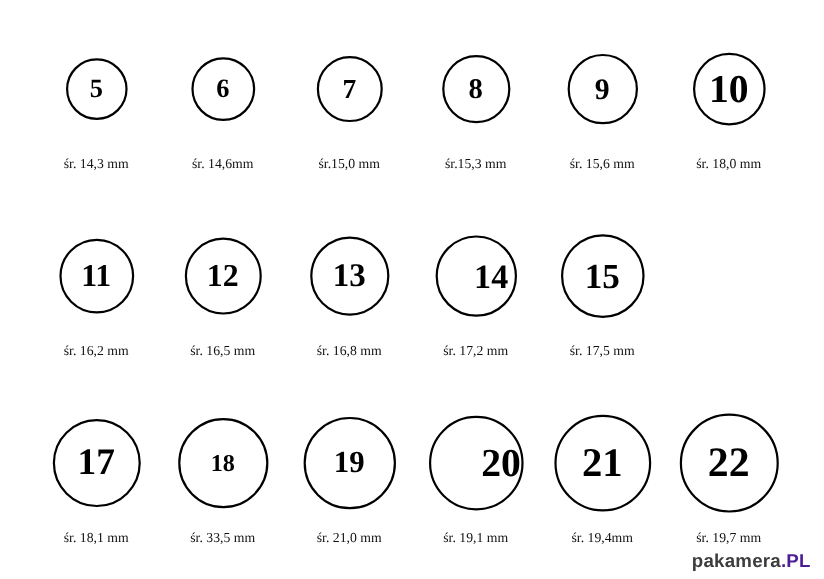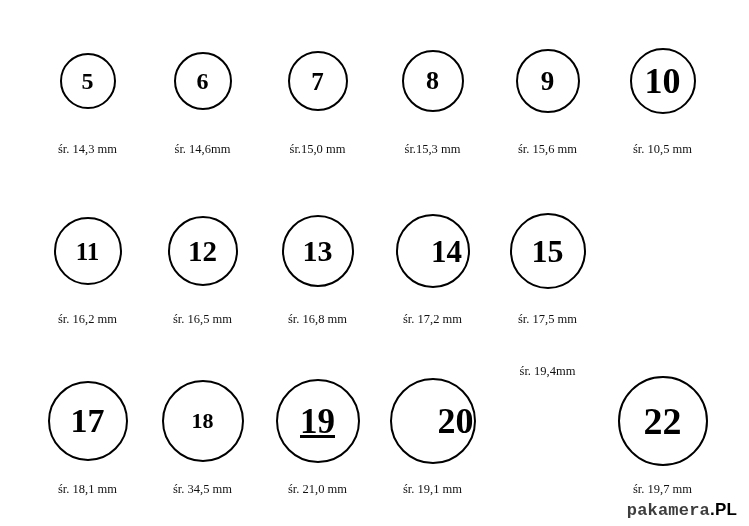--- a/index.html
+++ b/index.html
@@ -71,22 +71,22 @@
   }
   .watermark {
     position: absolute;
     right: 12px;
     bottom: 6px;
     font-family: "Liberation Sans", sans-serif;
     font-size: 17px;
     font-weight: bold;
     letter-spacing: 0.2px;
   }
-  .wm-dark { color: #3d3d3d; font-family: Liberation Mono, monospace; }
-  .wm-light { color: #000000; }
+  .wm-dark { color: #3d3d3d; }
+  .wm-light { color: #4c1d95; }
 </style>
 </head>
 <body>
 
 <div class="sheet">
   <div class="grid">
       <div class="row">
         <div class="cell">
           <div class="ring-wrap">
             <div class="ring" style="width: 56px; height: 56px;">
@@ -126,28 +126,28 @@
             </div>
           </div>
           <div class="diam">śr. 15,6 mm</div>
         </div>
         <div class="cell">
           <div class="ring-wrap">
             <div class="ring" style="width: 66px; height: 66px;">
               <span class="ring-label" style="font-size: 36px;">10</span>
             </div>
           </div>
-          <div class="diam">śr. 10,5 mm</div>
+          <div class="diam">śr. 18,0 mm</div>
         </div>
       </div>
       <div class="row">
         <div class="cell">
           <div class="ring-wrap">
             <div class="ring" style="width: 68px; height: 68px;">
-              <span class="ring-label" style="font-size: 25px; text-align: right;">11</span>
+              <span class="ring-label" style="font-size: 29px; text-align: right;">11</span>
             </div>
           </div>
           <div class="diam">śr. 16,2 mm</div>
         </div>
         <div class="cell">
           <div class="ring-wrap">
             <div class="ring" style="width: 70px; height: 70px;">
               <span class="ring-label" style="font-size: 29px;">12</span>
             </div>
           </div>
@@ -186,39 +186,44 @@
             </div>
           </div>
           <div class="diam">śr. 18,1 mm</div>
         </div>
         <div class="cell">
           <div class="ring-wrap">
             <div class="ring" style="width: 82px; height: 82px;">
               <span class="ring-label" style="font-size: 22px;">18</span>
             </div>
           </div>
-          <div class="diam">śr. 34,5 mm</div>
+          <div class="diam">śr. 33,5 mm</div>
         </div>
         <div class="cell">
           <div class="ring-wrap">
             <div class="ring" style="width: 84px; height: 84px;">
-              <span class="ring-label" style="font-size: 35px; text-decoration: underline;">19</span>
+              <span class="ring-label" style="font-size: 28px;">19</span>
             </div>
           </div>
           <div class="diam">śr. 21,0 mm</div>
         </div>
         <div class="cell">
           <div class="ring-wrap">
             <div class="ring" style="width: 86px; height: 86px; justify-content: flex-end;">
               <span class="ring-label" style="font-size: 36px;">20</span>
             </div>
           </div>
           <div class="diam">śr. 19,1 mm</div>
         </div>
         <div class="cell">
+          <div class="ring-wrap">
+            <div class="ring" style="width: 88px; height: 88px;">
+              <span class="ring-label" style="font-size: 37px;">21</span>
+            </div>
+          </div>
           <div class="diam">śr. 19,4mm</div>
         </div>
         <div class="cell">
           <div class="ring-wrap">
             <div class="ring" style="width: 90px; height: 90px;">
               <span class="ring-label" style="font-size: 38px;">22</span>
             </div>
           </div>
           <div class="diam">śr. 19,7 mm</div>
         </div>

